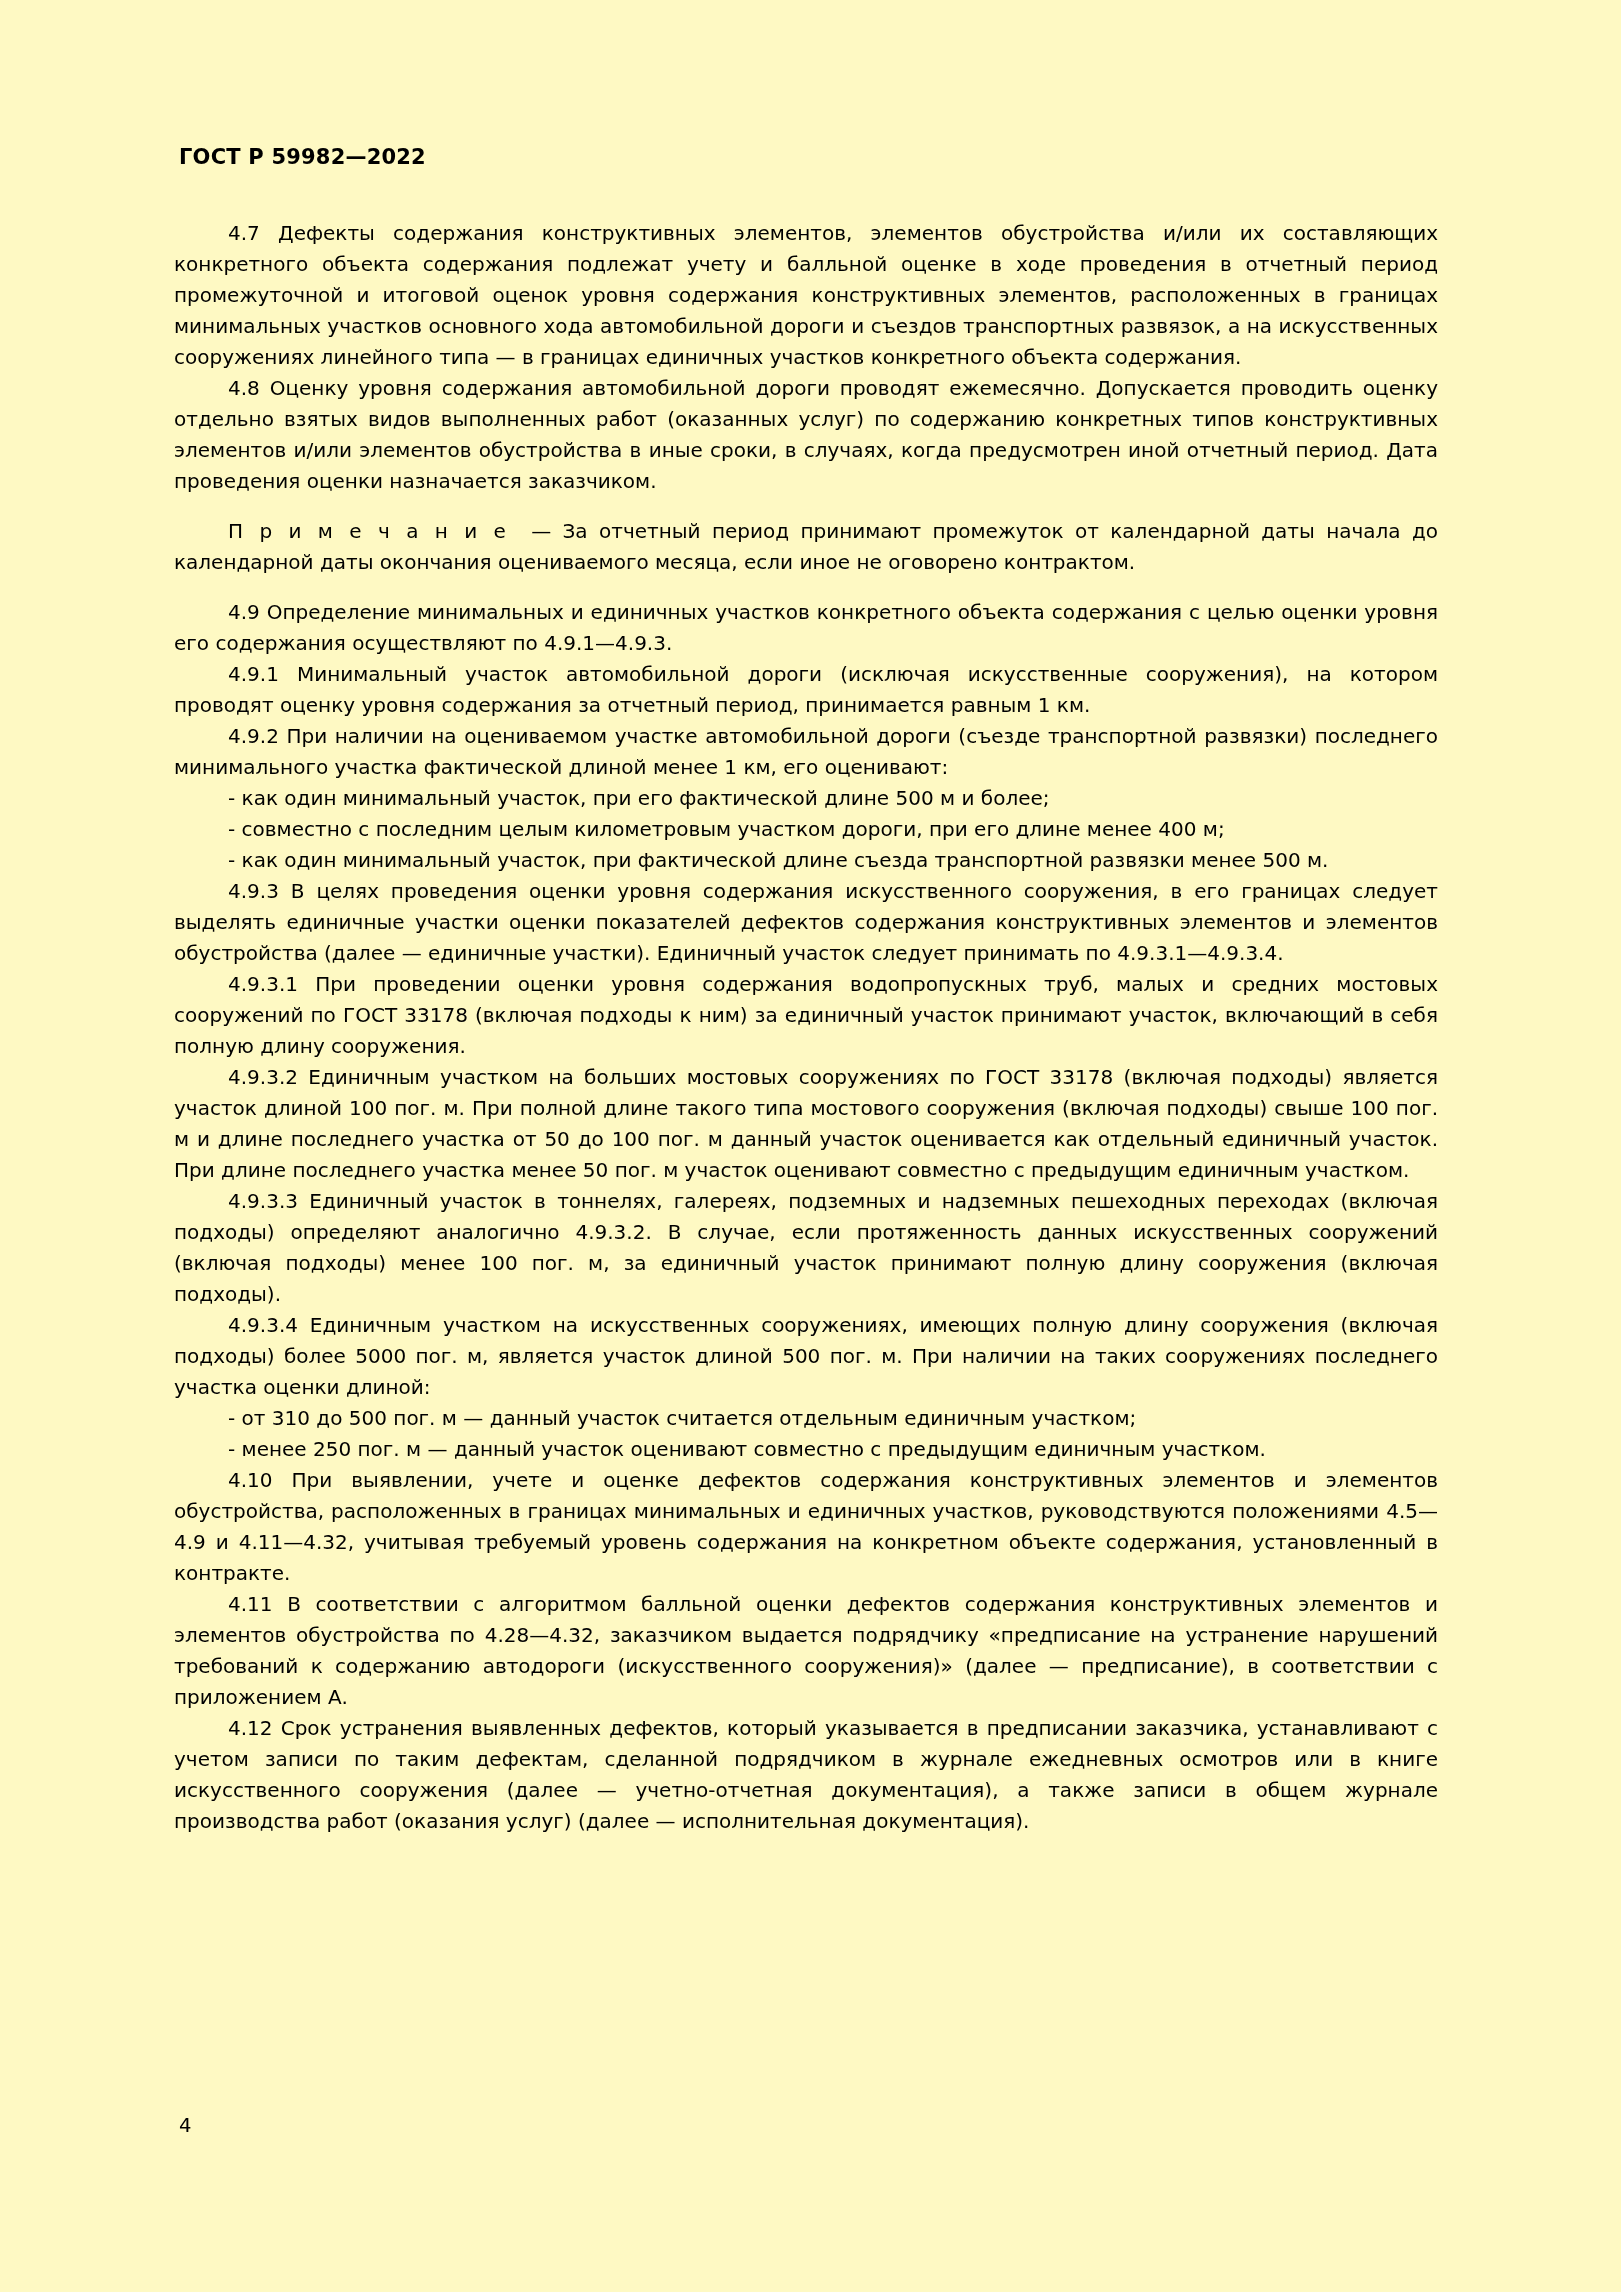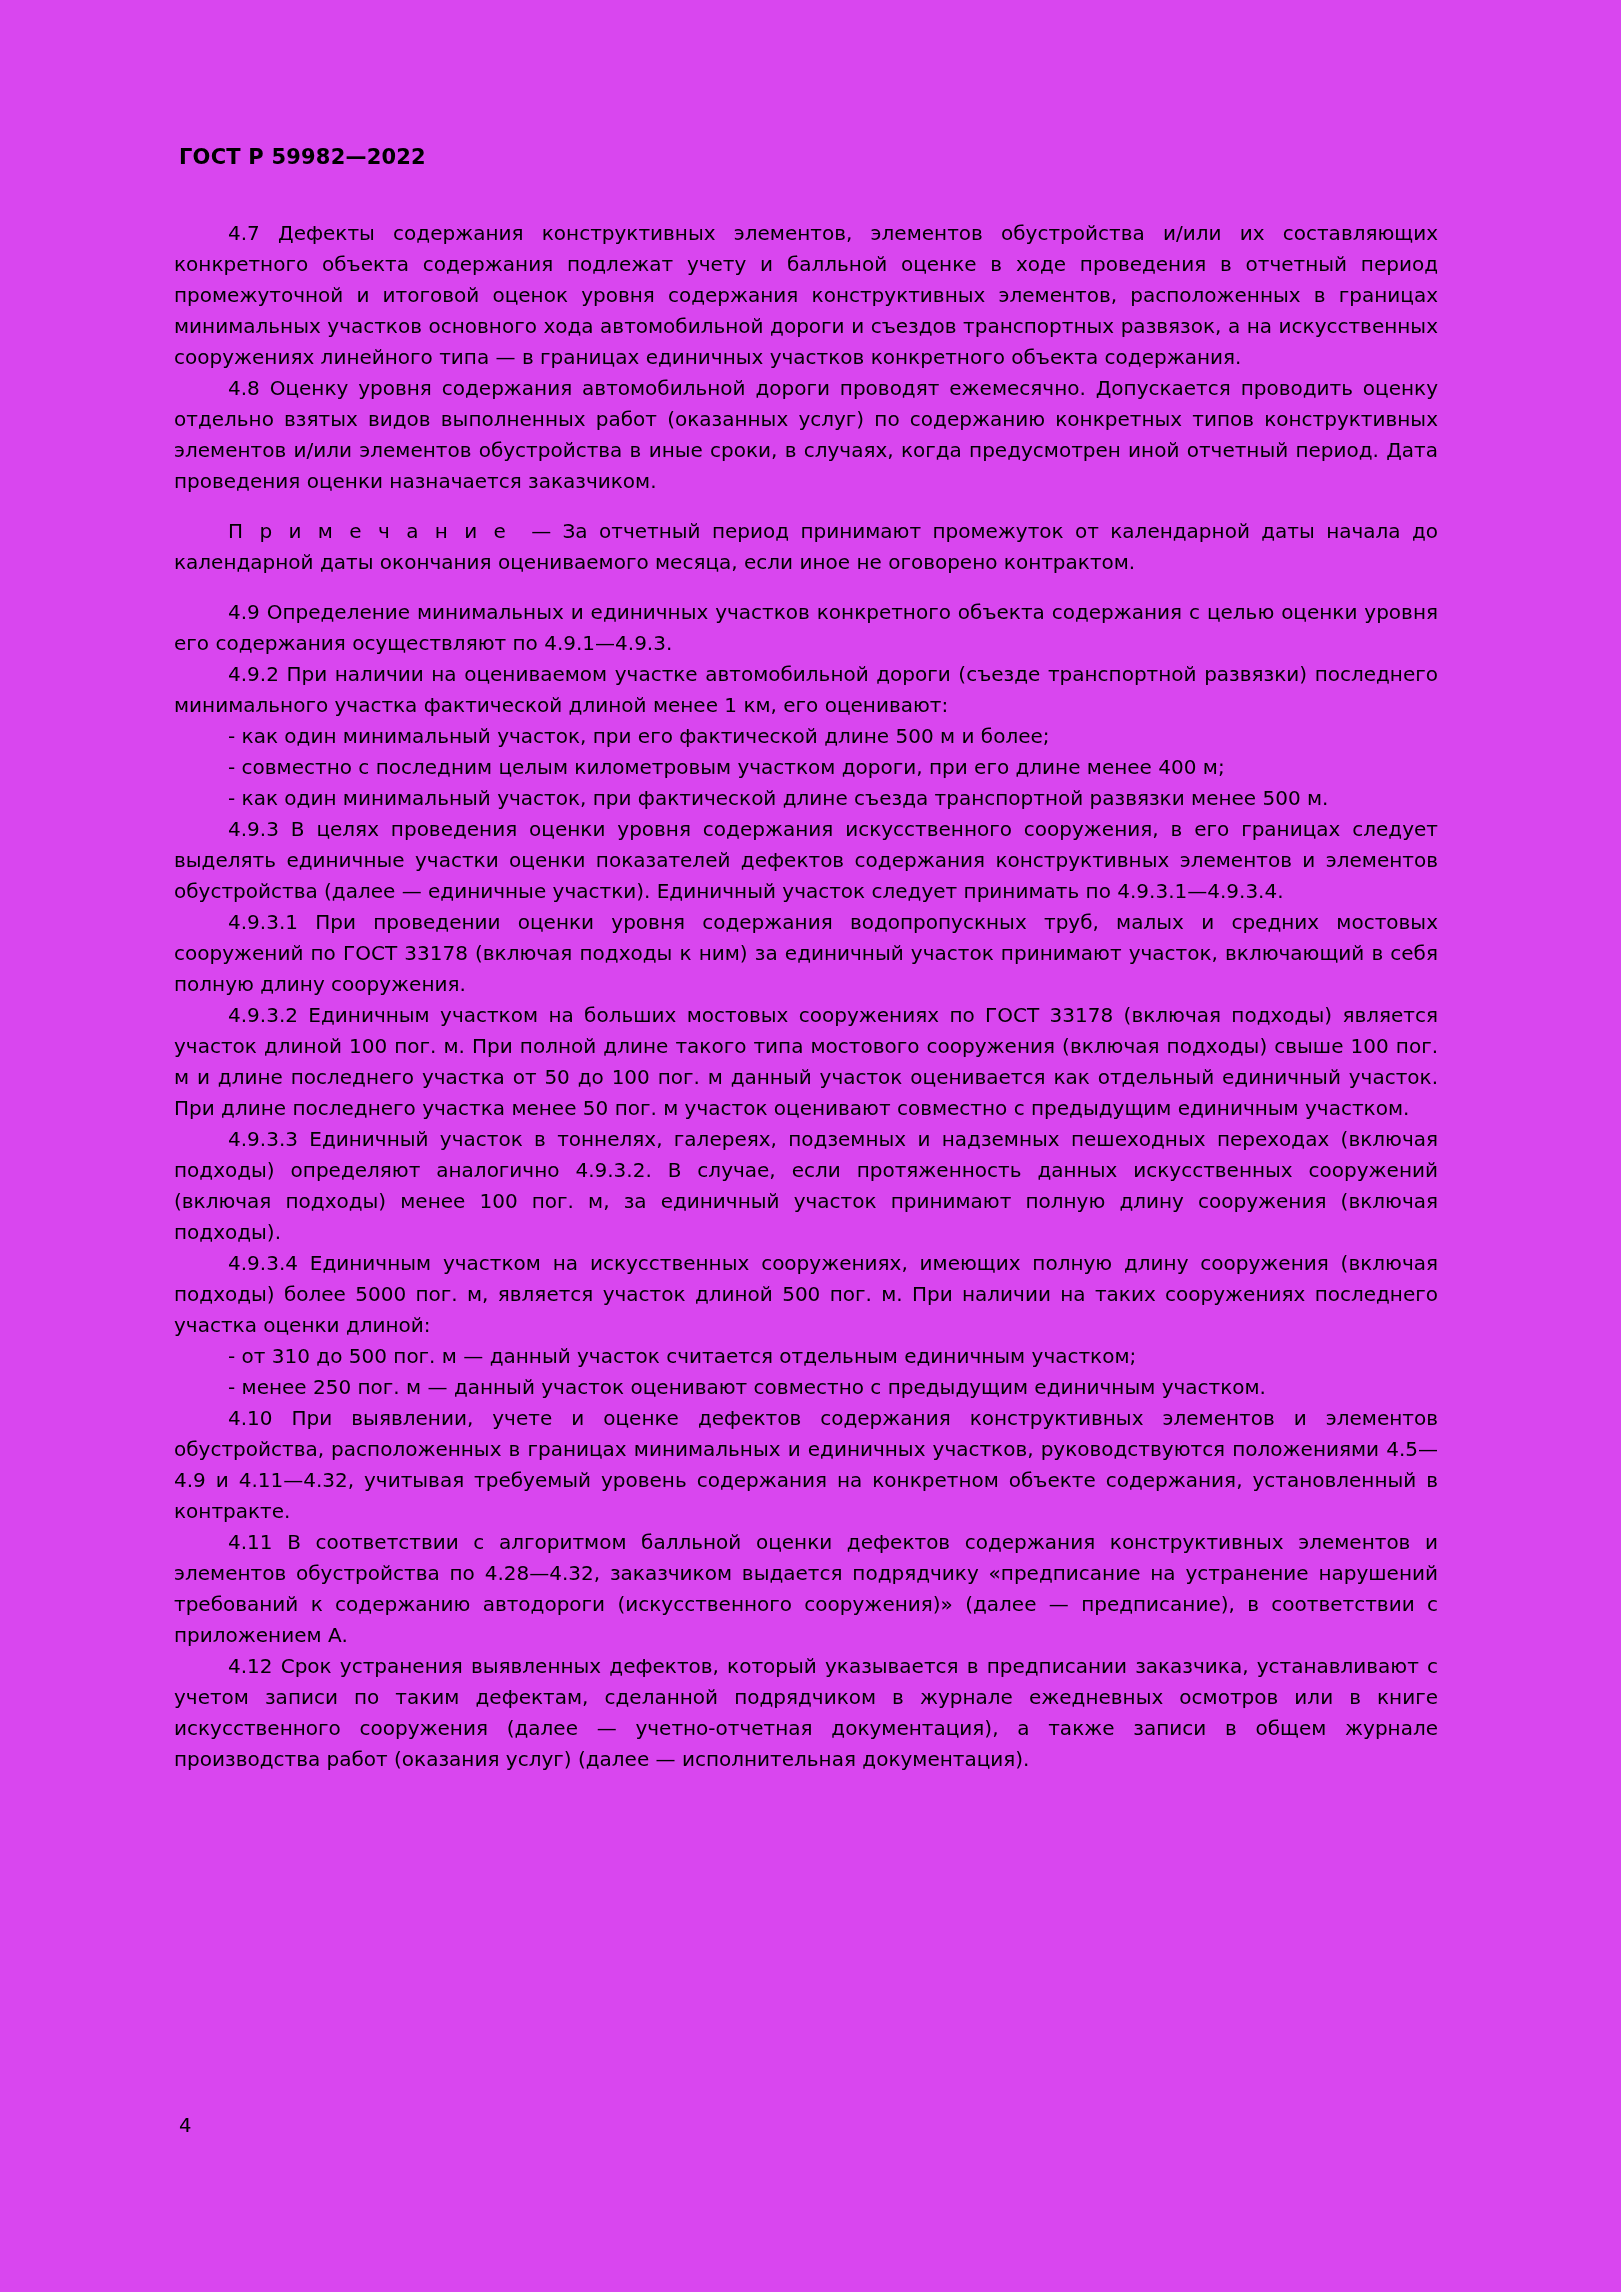--- a/index.html
+++ b/index.html
@@ -9,21 +9,21 @@
   }
   body {
     font-family: "DejaVu Sans", sans-serif;
     color: #000000;
   }
   .page {
     position: relative;
     width: 1621px;
     height: 2293px;
     margin: 0 auto;
-    background: #d946ef;
+    background: #fef9c3;
     box-sizing: border-box;
   }
   .header {
     position: absolute;
     top: 145px;
     left: 179px;
     font-size: 21px;
     font-weight: bold;
     letter-spacing: 0.2px;
   }
@@ -64,20 +64,21 @@
 
   <div class="header">ГОСТ Р 59982—2022</div>
 
   <div class="content">
     <p>4.7 Дефекты содержания конструктивных элементов, элементов обустройства и/или их составляющих конкретного объекта содержания подлежат учету и балльной оценке в ходе проведения в отчетный период промежуточной и итоговой оценок уровня содержания конструктивных элементов, расположенных в границах минимальных участков основного хода автомобильной дороги и съездов транспортных развязок, а на искусственных сооружениях линейного типа — в границах единичных участков конкретного объекта содержания.</p>
     <p>4.8 Оценку уровня содержания автомобильной дороги проводят ежемесячно. Допускается проводить оценку отдельно взятых видов выполненных работ (оказанных услуг) по содержанию конкретных типов конструктивных элементов и/или элементов обустройства в иные сроки, в случаях, когда предусмотрен иной отчетный период. Дата проведения оценки назначается заказчиком.</p>
 
     <p class="spaced"><span class="note-label">П р и м е ч а н и е</span>&nbsp; <span>— За отчетный период принимают промежуток от календарной даты начала до календарной даты окончания оцениваемого месяца, если иное не оговорено контрактом.</span></p>
 
     <p class="spaced">4.9 Определение минимальных и единичных участков конкретного объекта содержания с целью оценки уровня его содержания осуществляют по 4.9.1—4.9.3.</p>
+    <p>4.9.1 Минимальный участок автомобильной дороги (исключая искусственные сооружения), на котором проводят оценку уровня содержания за отчетный период, принимается равным 1 км.</p>
     <p>4.9.2 При наличии на оцениваемом участке автомобильной дороги (съезде транспортной развязки) последнего минимального участка фактической длиной менее 1 км, его оценивают:</p>
     <p class="dash">- как один минимальный участок, при его фактической длине 500 м и более;</p>
     <p class="dash">- совместно с последним целым километровым участком дороги, при его длине менее 400 м;</p>
     <p class="dash">- как один минимальный участок, при фактической длине съезда транспортной развязки менее 500 м.</p>
     <p>4.9.3 В целях проведения оценки уровня содержания искусственного сооружения, в его границах следует выделять единичные участки оценки показателей дефектов содержания конструктивных элементов и элементов обустройства (далее — единичные участки). Единичный участок следует принимать по 4.9.3.1—4.9.3.4.</p>
     <p>4.9.3.1 При проведении оценки уровня содержания водопропускных труб, малых и средних мостовых сооружений по ГОСТ 33178 (включая подходы к ним) за единичный участок принимают участок, включающий в себя полную длину сооружения.</p>
     <p>4.9.3.2 Единичным участком на больших мостовых сооружениях по ГОСТ 33178 (включая подходы) является участок длиной 100 пог. м. При полной длине такого типа мостового сооружения (включая подходы) свыше 100 пог. м и длине последнего участка от 50 до 100 пог. м данный участок оценивается как отдельный единичный участок. При длине последнего участка менее 50 пог. м участок оценивают совместно с предыдущим единичным участком.</p>
     <p>4.9.3.3 Единичный участок в тоннелях, галереях, подземных и надземных пешеходных переходах (включая подходы) определяют аналогично 4.9.3.2. В случае, если протяженность данных искусственных сооружений (включая подходы) менее 100 пог. м, за единичный участок принимают полную длину сооружения (включая подходы).</p>
     <p>4.9.3.4 Единичным участком на искусственных сооружениях, имеющих полную длину сооружения (включая подходы) более 5000 пог. м, является участок длиной 500 пог. м. При наличии на таких сооружениях последнего участка оценки длиной:</p>
     <p class="dash">- от 310 до 500 пог. м — данный участок считается отдельным единичным участком;</p>

